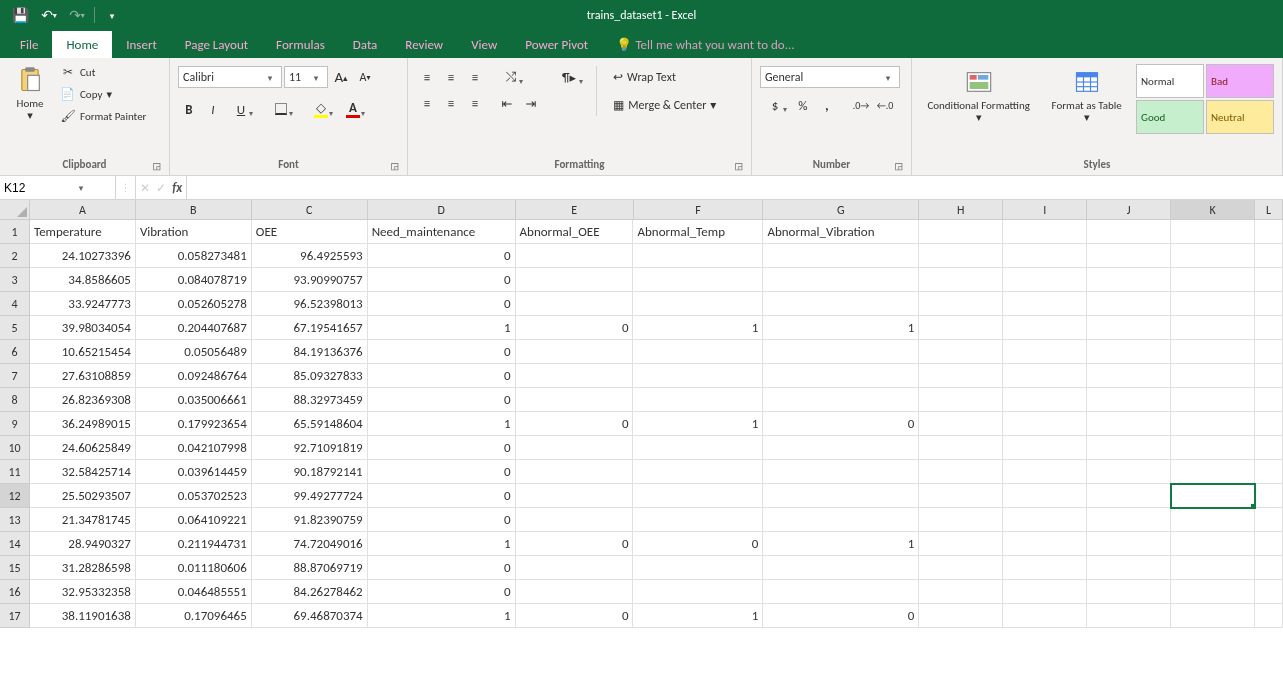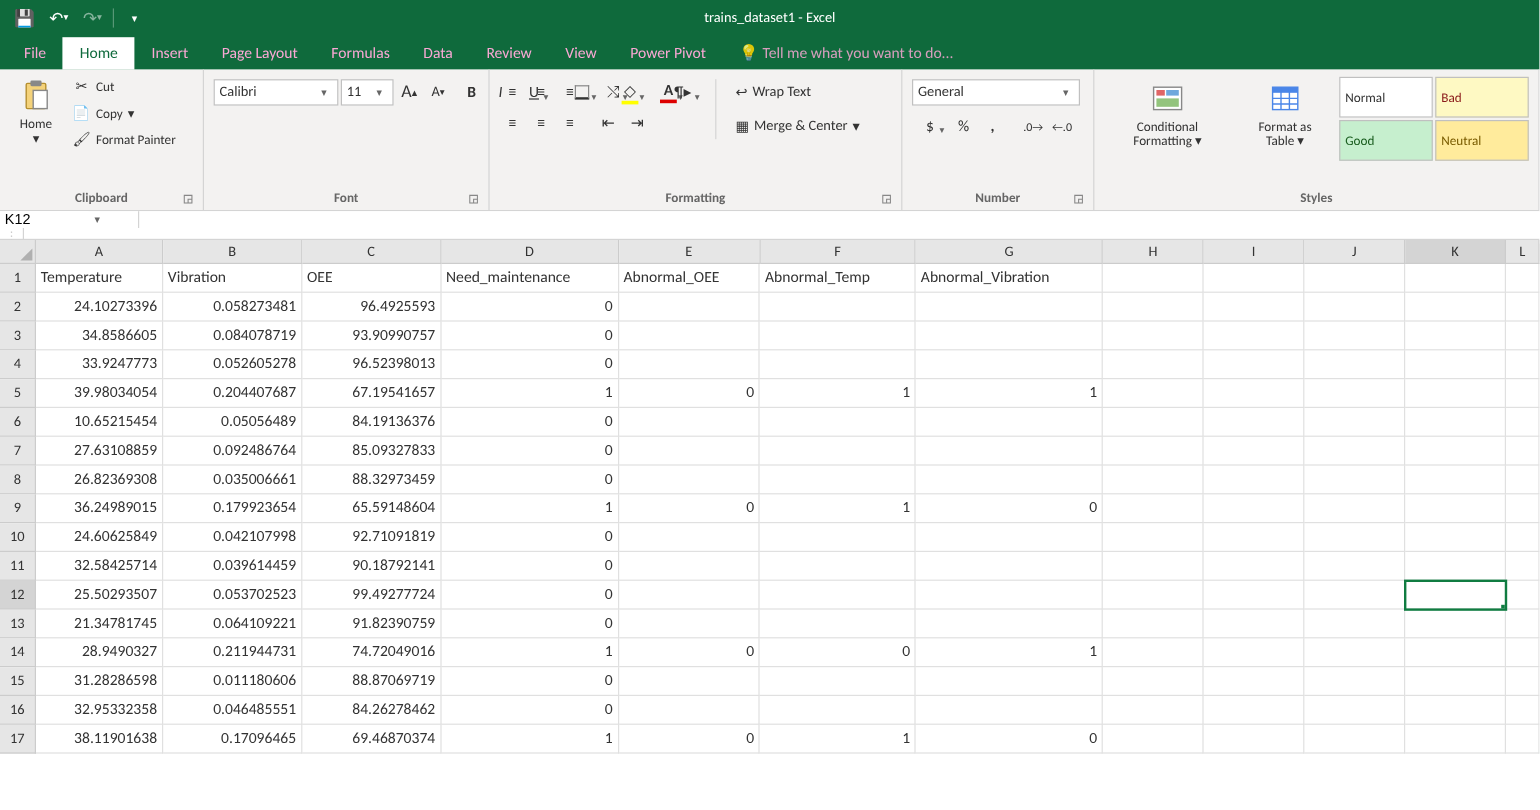--- a/index.html
+++ b/index.html
@@ -37,28 +37,28 @@
 .combo-drop { width: 14px; text-align: center; color: #666; font-size: 9px; }
 .sq-btn { width: 22px; height: 22px; display: flex; align-items: center; justify-content: center; border: 1px solid transparent; cursor: pointer; font-size: 13px; }
 .sq-btn.drop { width: 30px; position: relative; }
 .sq-btn.drop::after { content: "▾"; font-size: 8px; position: absolute; right: 2px; bottom: 1px; color: #666; }
 
 .align-col { display: flex; flex-direction: column; gap: 4px; }
 .align-row { display: flex; gap: 2px; }
 .wide-btn { display: flex; align-items: center; gap: 4px; padding: 2px 6px; font-size: 12px; cursor: pointer; height: 22px; }
 
 .styles-grid { display: grid; grid-template-columns: 1fr 1fr; gap: 2px; }
-.style-cell { border: 1px solid #c0c0c0; width: 78px; height: 20px; display: flex; align-items: center; padding: 16px 4px; font-size: 11px; }
+.style-cell { border: 1px solid #c0c0c0; width: 68px; height: 20px; display: flex; align-items: center; padding: 16px 4px; font-size: 11px; }
 .style-normal { background: #fff; }
-.style-bad { background: #fef9c3; color: #8b1a1a; }
+.style-bad { background: #f0abfc; color: #8b1a1a; }
 .style-good { background: #c6efce; color: #1b5e20; }
 .style-neutral { background: #ffeb9c; color: #7a5c00; }
 
 
-.fx-bar { height: 24px; border-bottom: 1px solid #d4d4d4; display: flex; align-items: stretch; background: #fff; flex-direction: column; }
+.fx-bar { height: 24px; border-bottom: 1px solid #d4d4d4; display: flex; align-items: stretch; background: #fff; }
 .name-box { width: 116px; border-right: 1px solid #d4d4d4; display: flex; align-items: center; padding: 0 4px; }
 .name-box input { border: none; width: 70px; font-size: 12px; outline: none; }
 .name-box .dd { width: 14px; text-align: center; color: #666; font-size: 9px; }
 .fx-btns { display: flex; align-items: center; border-right: 1px solid #d4d4d4; padding: 0 4px; gap: 6px; color: #999; }
 .fx-btns .fxchar { font-style: italic; font-weight: bold; color: #555; font-size: 13px; }
 .formula-input { flex: 1; border: none; padding: 0 6px; font-size: 12px; outline: none; }
 
 
 .grid-wrap { position: relative; }
 .corner { position: absolute; left: 0; top: 0; width: 30px; height: 20px; background: #e6e6e6; border-right: 1px solid #ccc; border-bottom: 1px solid #ccc; }
@@ -135,21 +135,21 @@
         <div class="small-btn">
             <span class="ic">🖌</span>
             <span>Format Painter</span>
           </div>
       </div>
     </div>
     <div class="group-label"><span>Clipboard</span><span class="dl">◲</span></div>
   </div>
 
   <div class="group" style="width:238px;">
-    <div class="group-content" style="flex-direction:row; gap:6px; padding-top:4px;">
+    <div class="group-content" style="flex-direction:column; gap:6px; padding-top:4px;">
       <div class="font-row1">
         <div class="combo" style="width:104px;">
             <span>Calibri</span>
             <span class="combo-drop" style="margin-left:auto;">▾</span>
           </div>
         <div class="combo" style="width:44px;">
             <span>11</span>
             <span class="combo-drop" style="margin-left:auto;">▾</span>
           </div>
         <div class="sq-btn" style="font-size:15px;">A<span style="font-size:9px;vertical-align:super;">▴</span></div>

